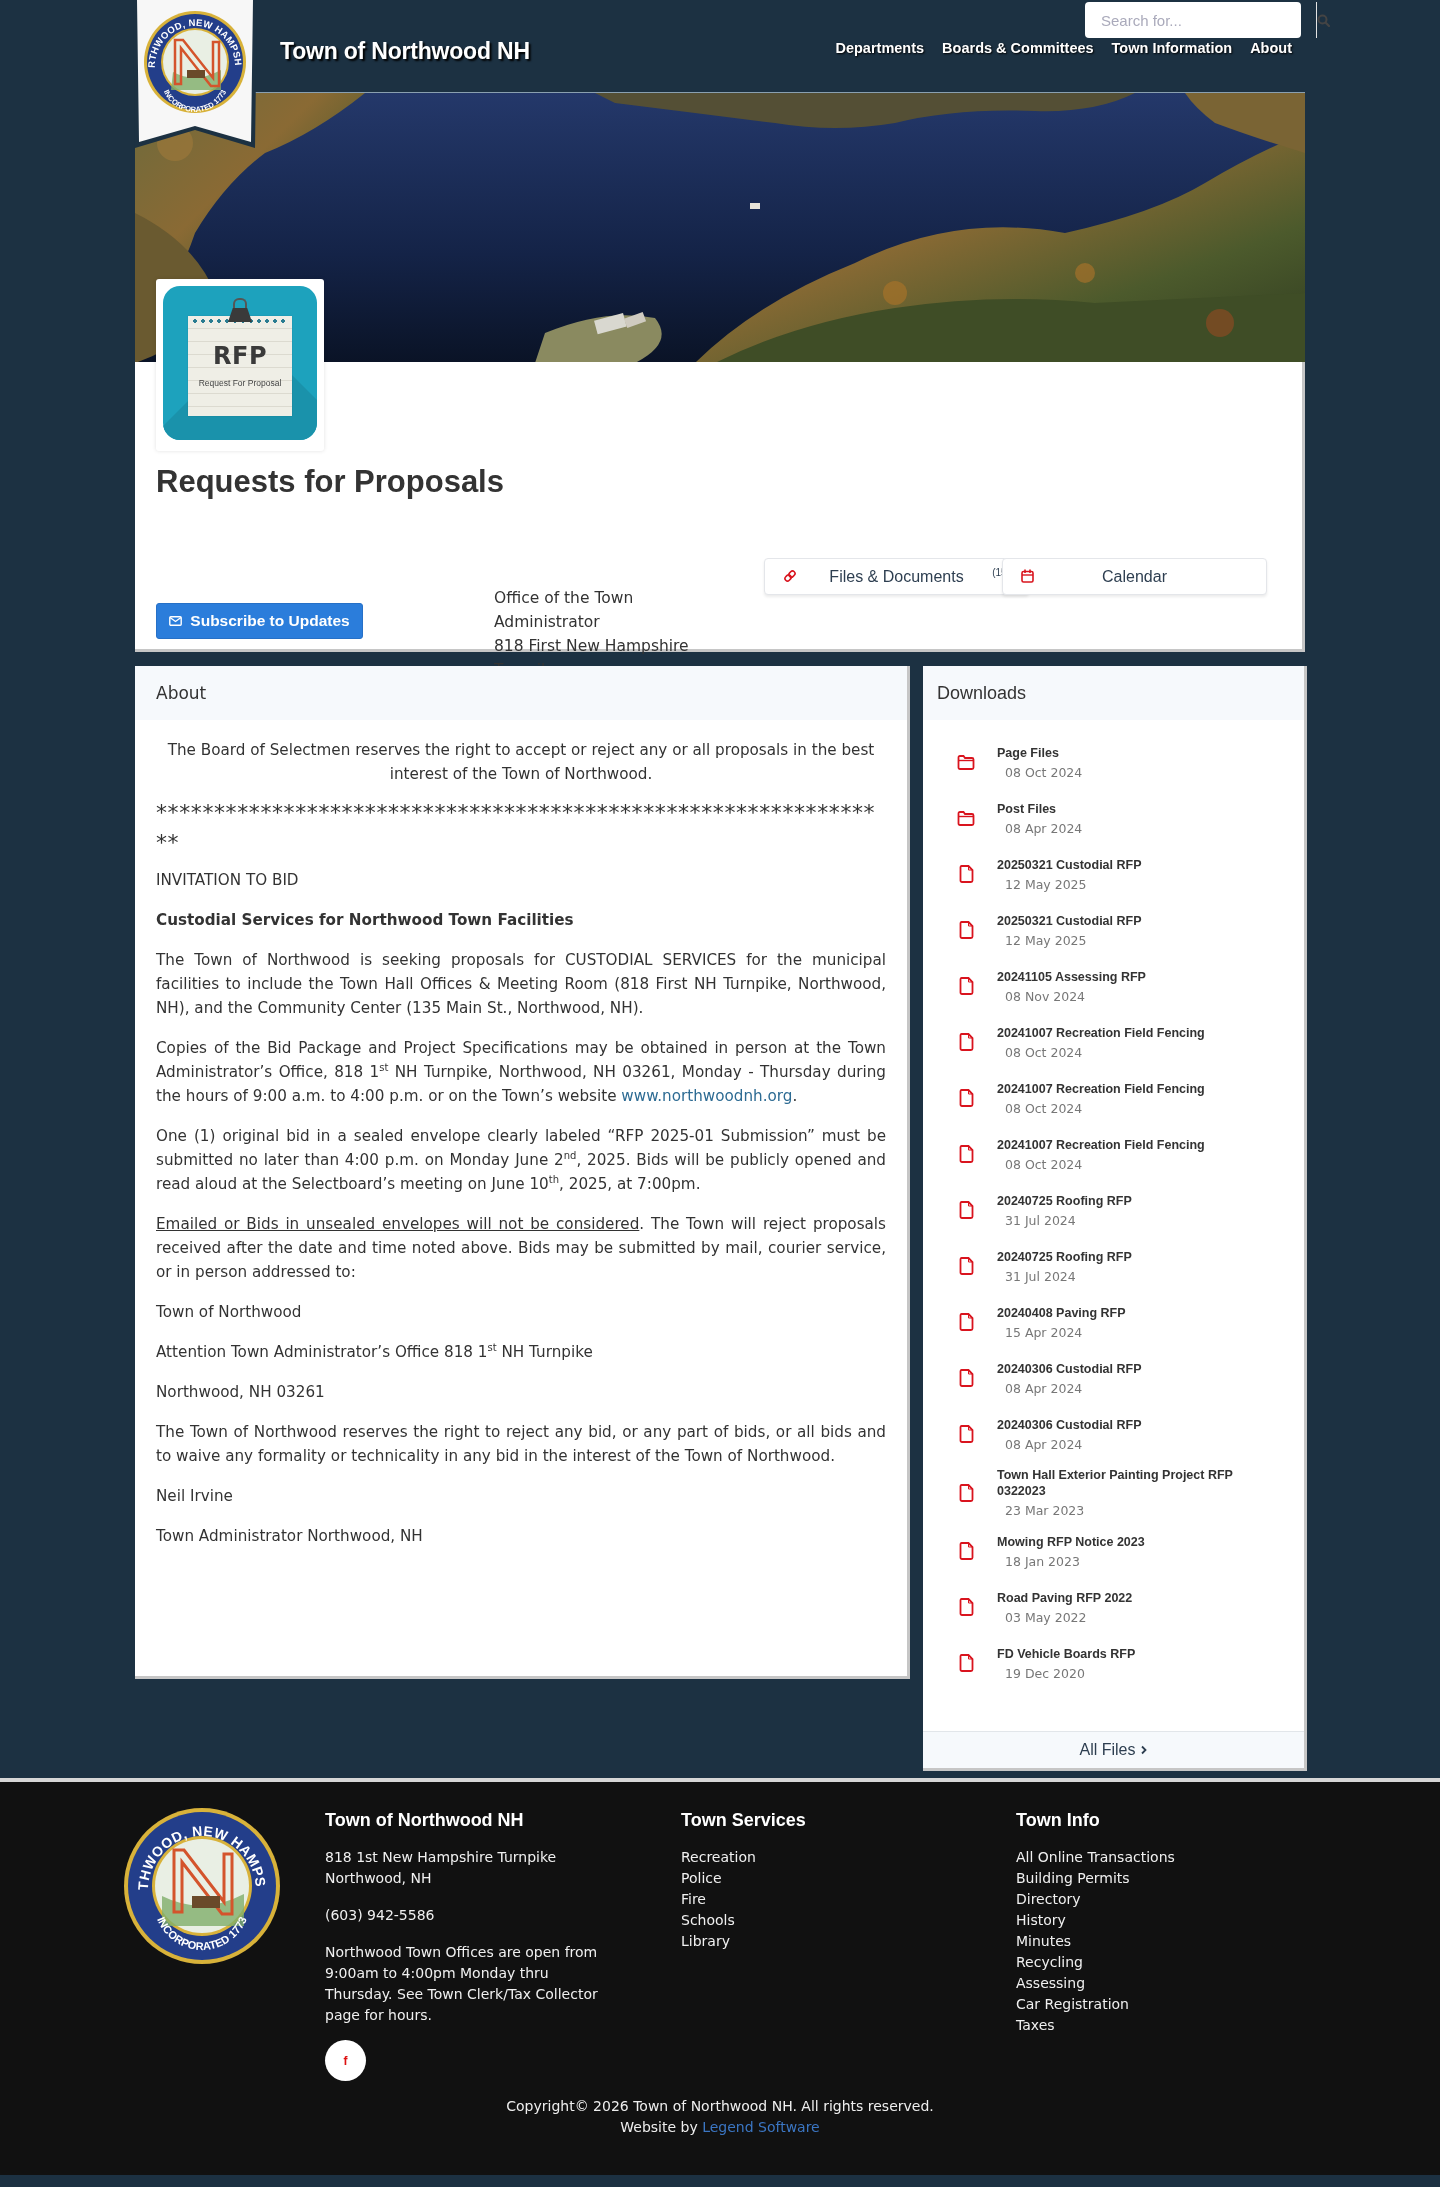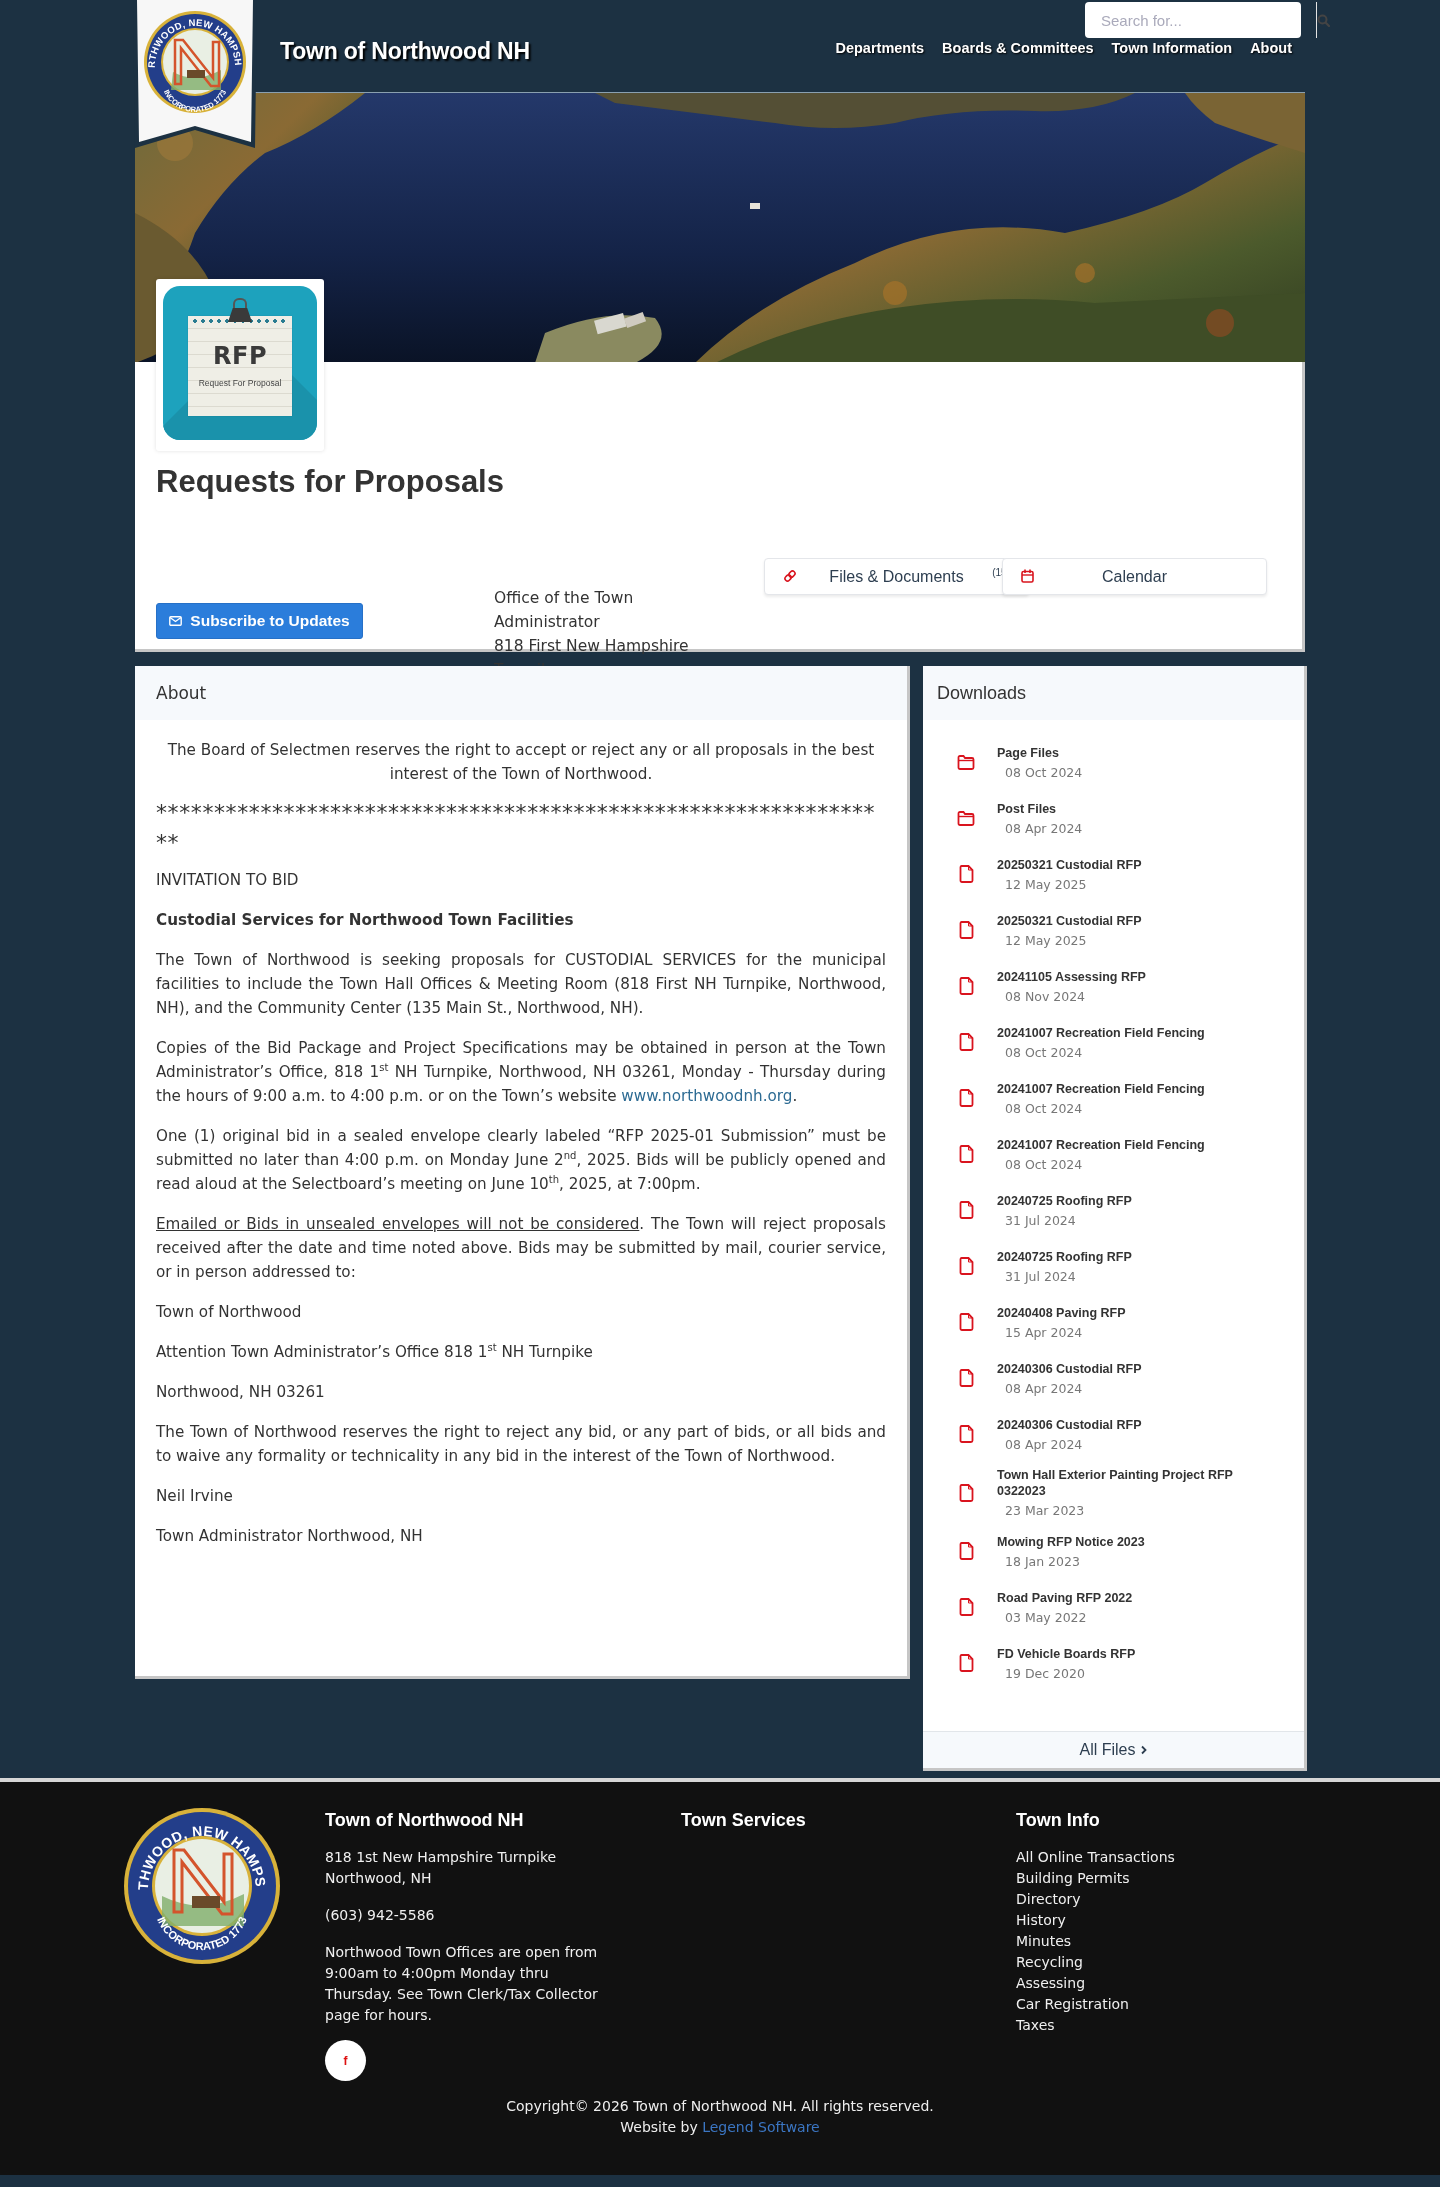--- a/index.html
+++ b/index.html
@@ -742,20 +742,27 @@
       <p>(603) 942-5586</p>
       <p>Northwood Town Offices are open from 9:00am to 4:00pm Monday thru Thursday. See Town Clerk/Tax Collector page for hours.</p>
     </div>
     <div class="fb-btn">
       <span>f</span>
     </div>
   </div>
 
   <div class="footer-col col2">
     <h3>Town Services</h3>
+    <ul>
+      <li><a>Recreation</a></li>
+      <li><a>Police</a></li>
+      <li><a>Fire</a></li>
+      <li><a>Schools</a></li>
+      <li><a>Library</a></li>
+    </ul>
   </div>
 
   <div class="footer-col col3">
     <h3>Town Info</h3>
     <ul>
       <li><a>All Online Transactions</a></li>
       <li><a>Building Permits</a></li>
       <li><a>Directory</a></li>
       <li><a>History</a></li>
       <li><a>Minutes</a></li>

